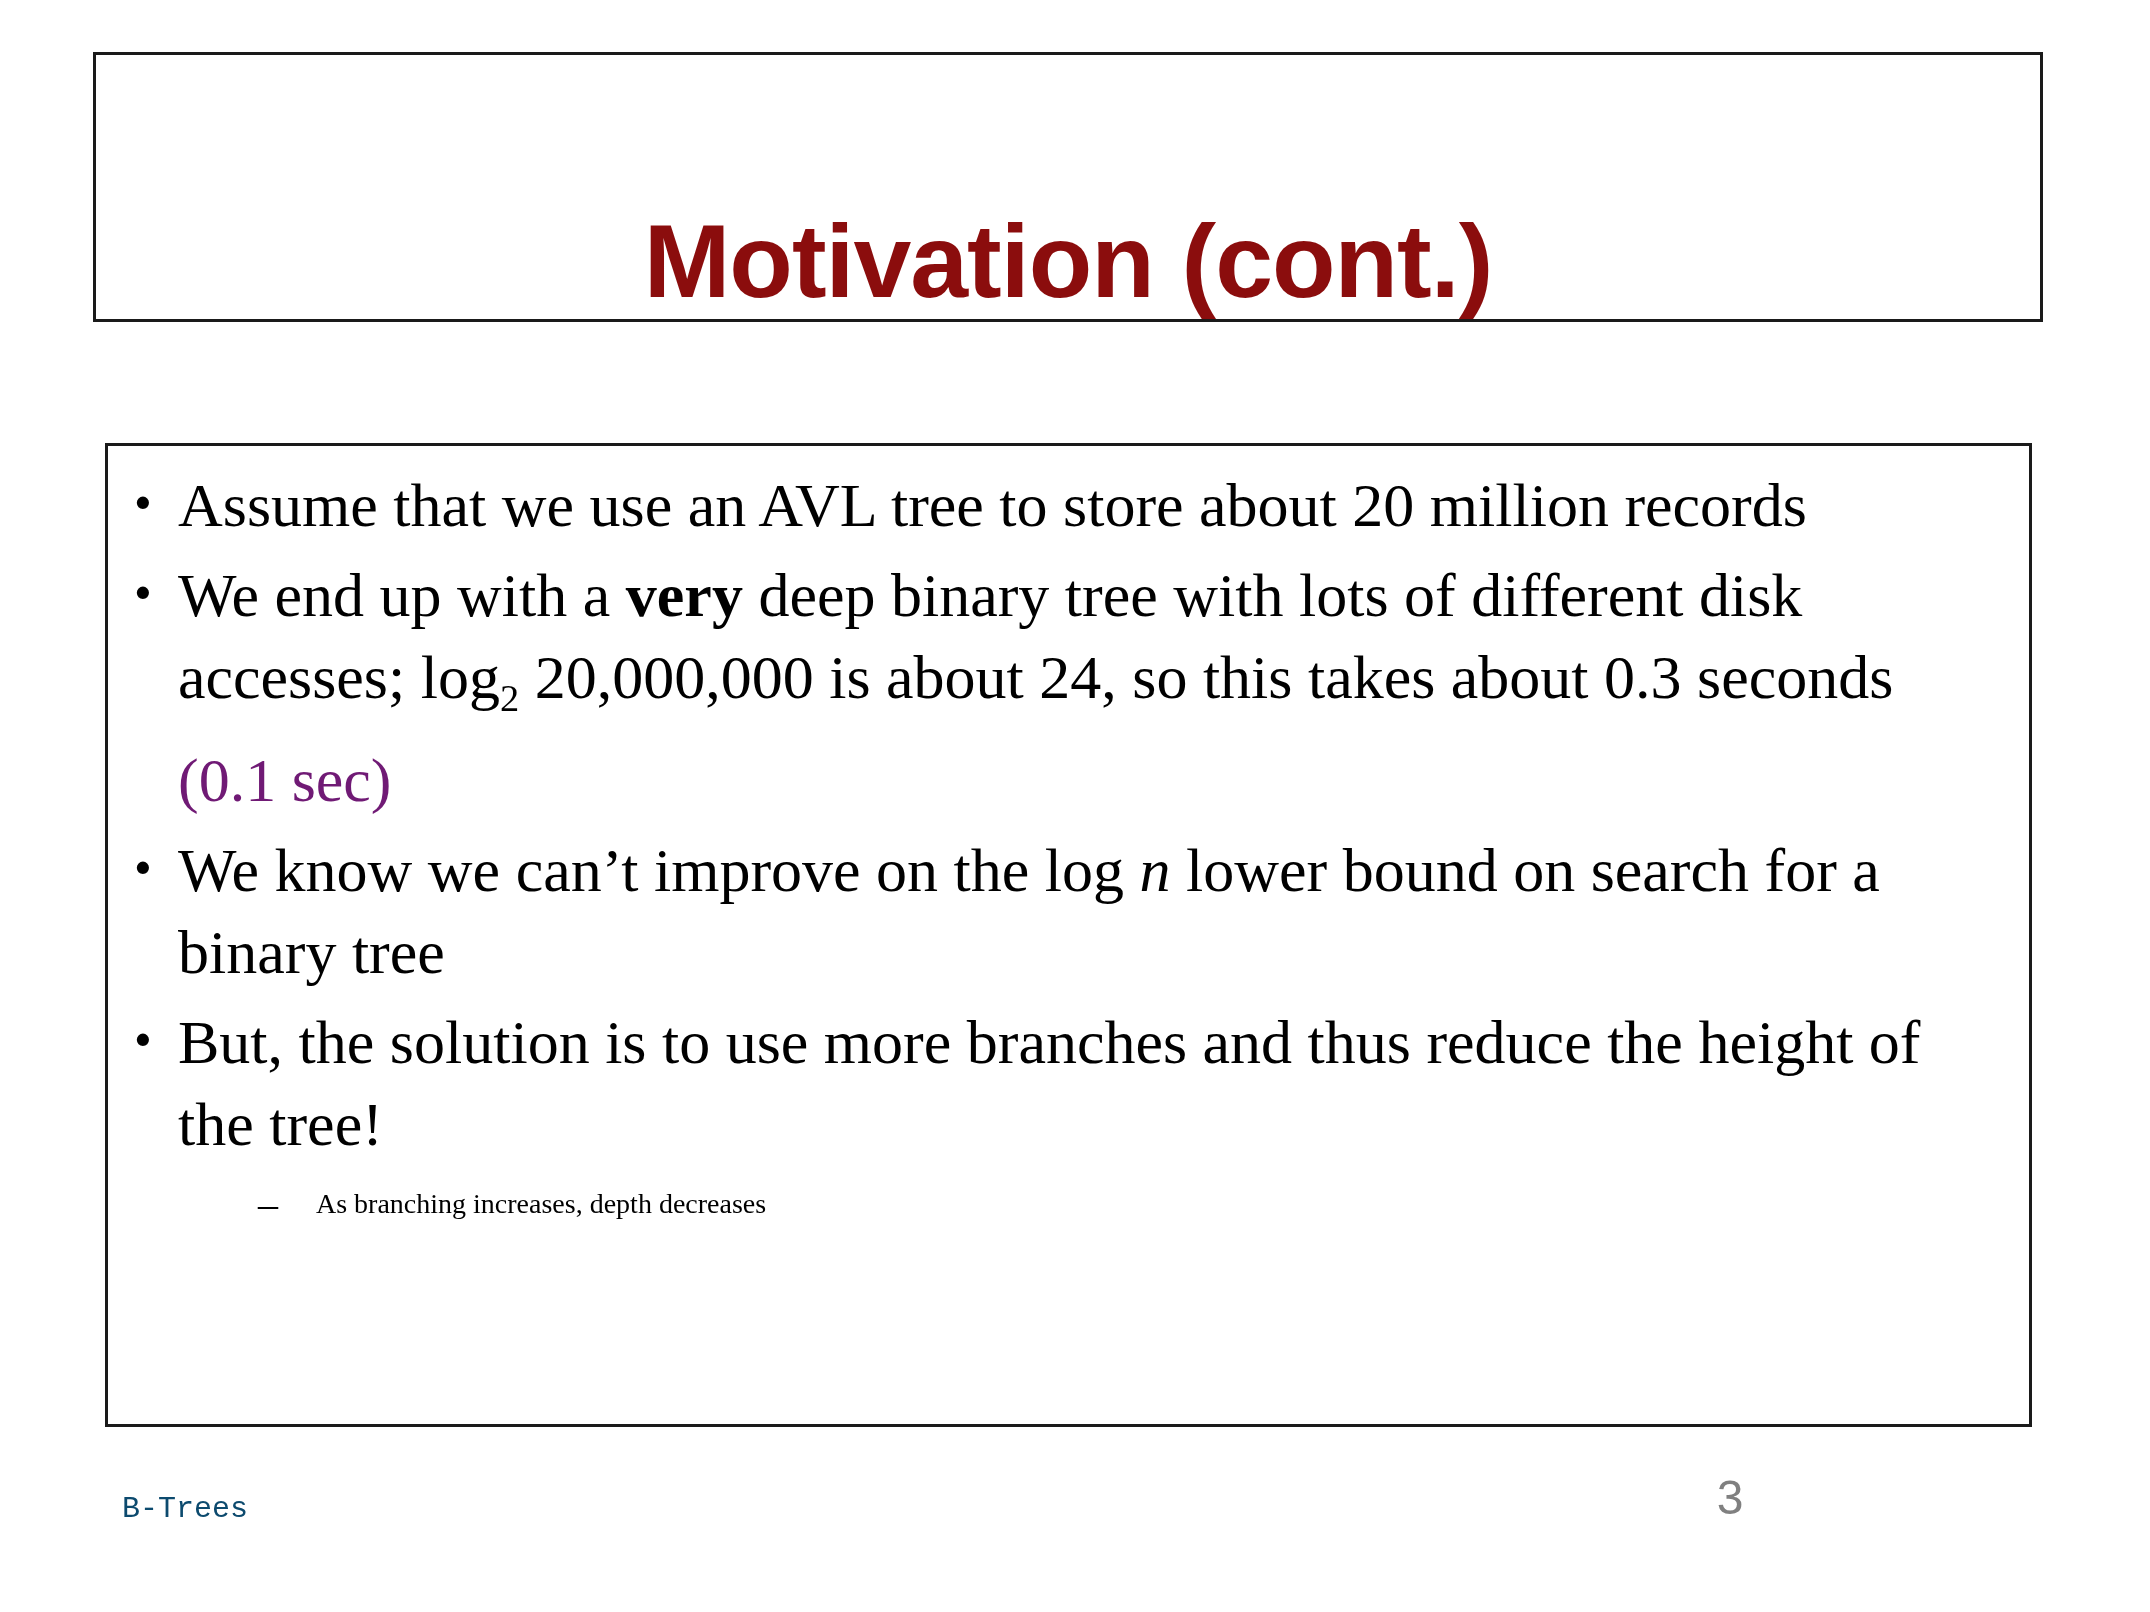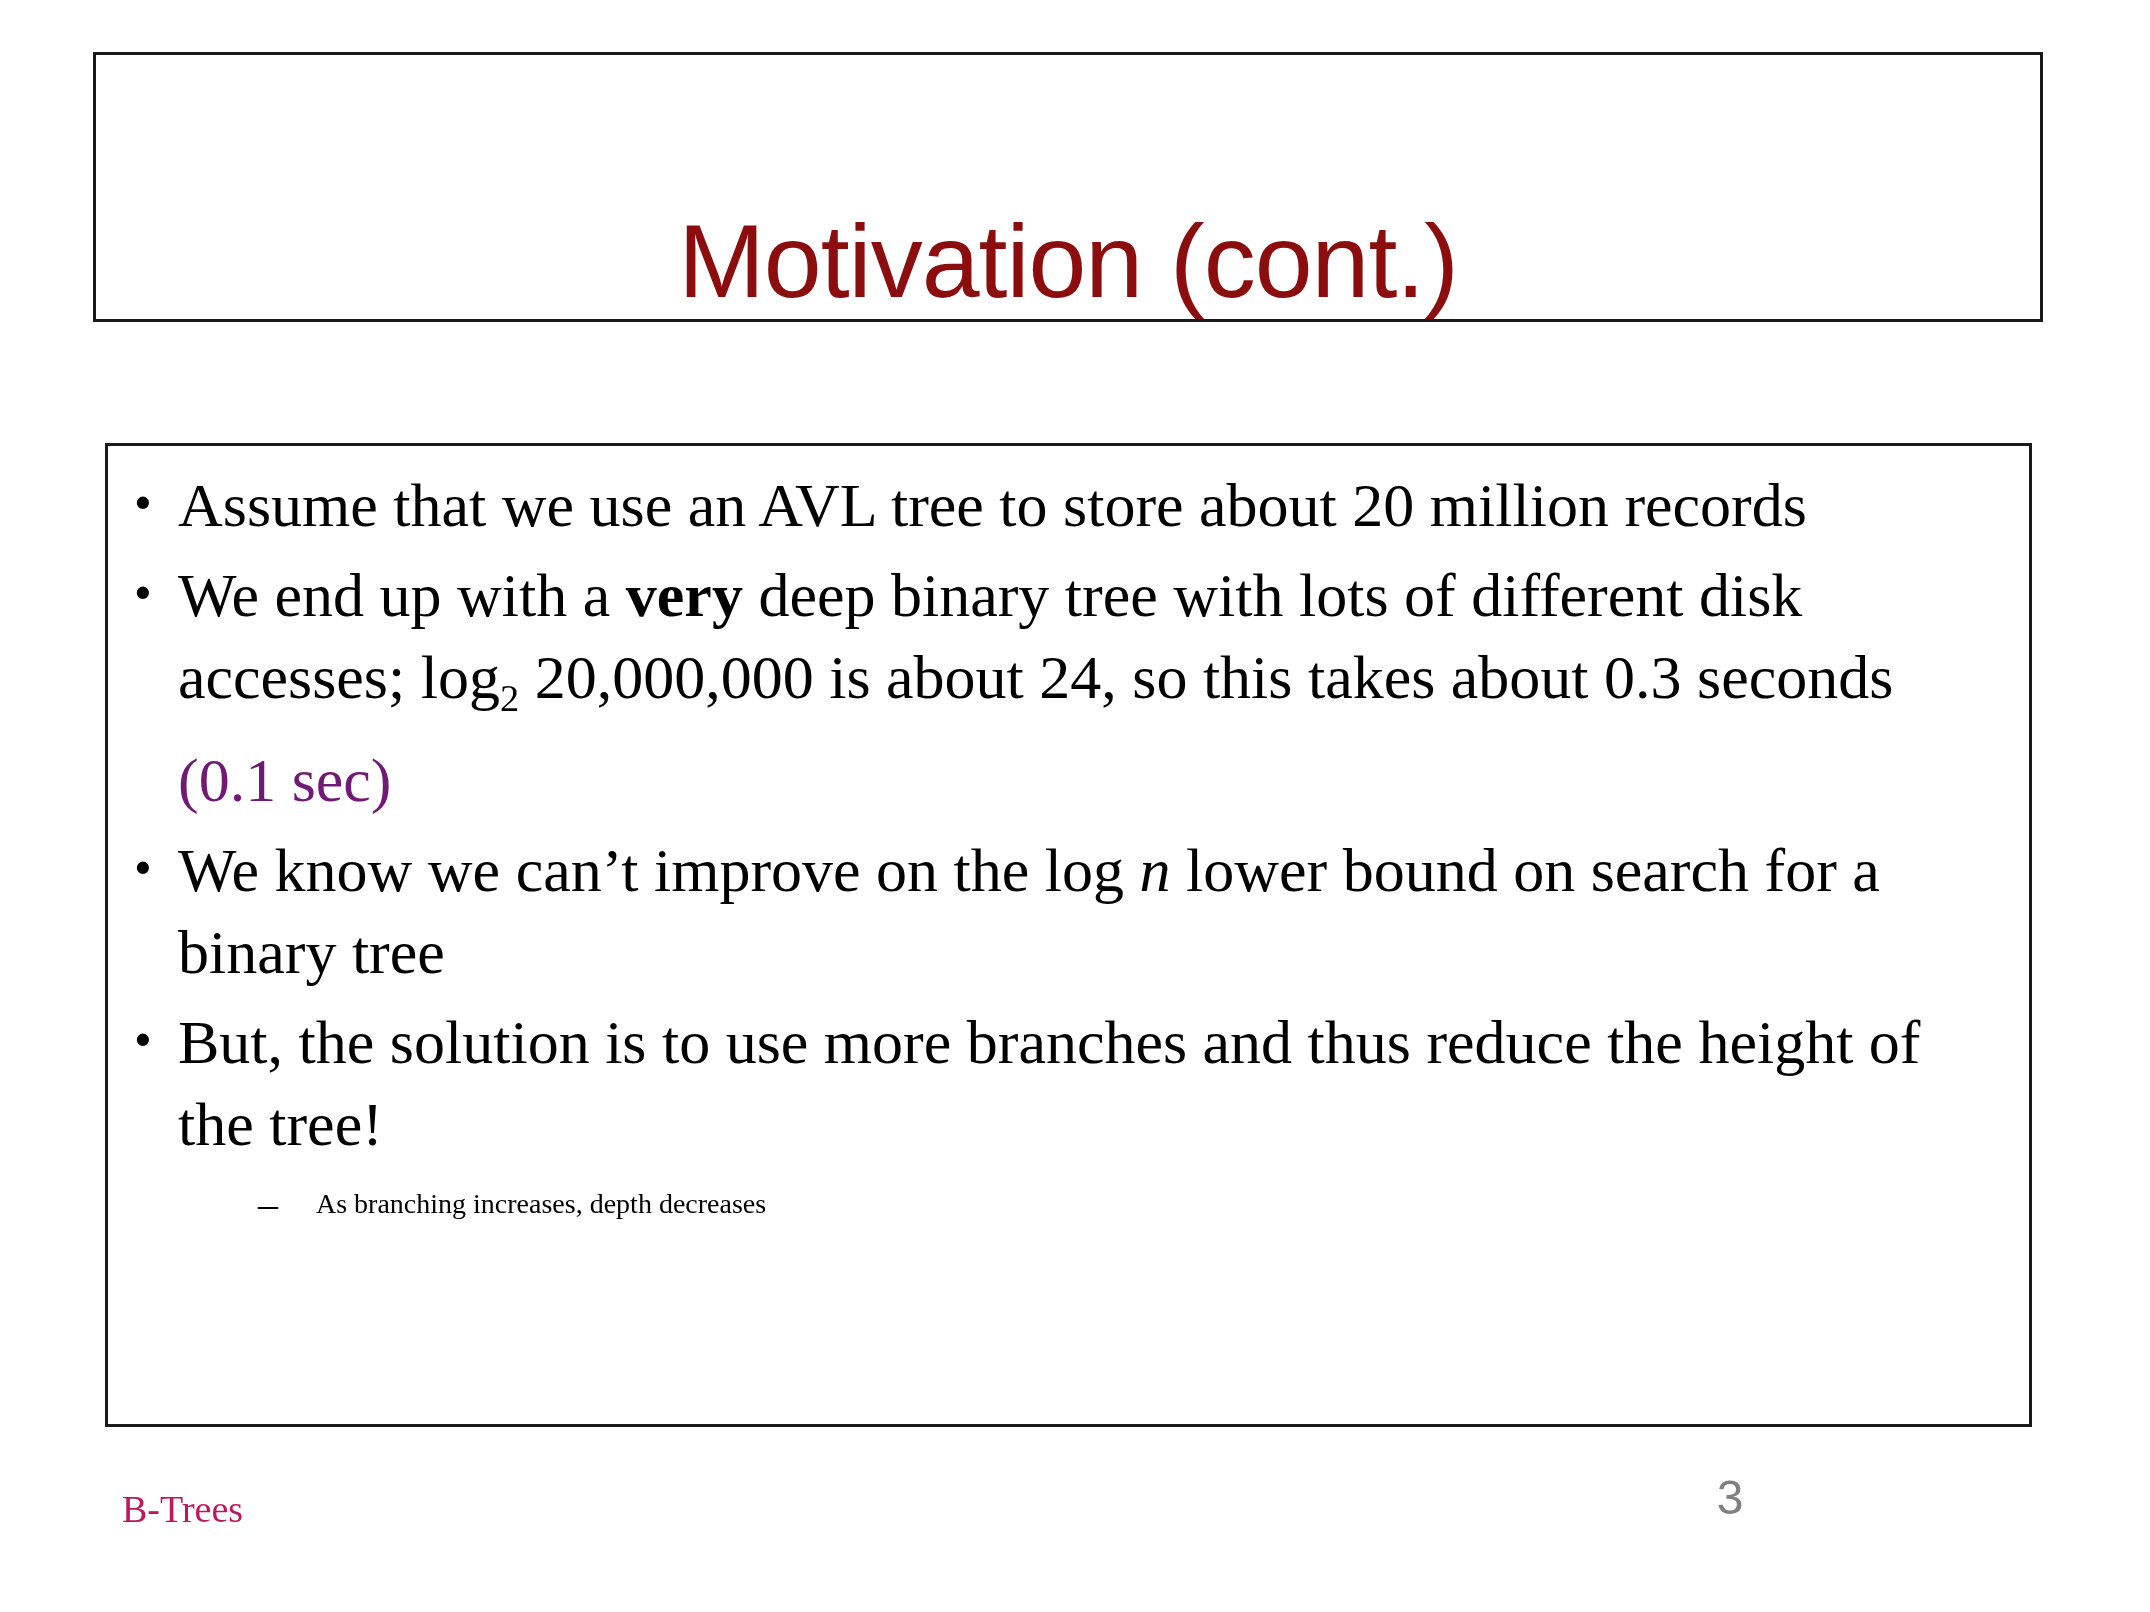--- a/index.html
+++ b/index.html
@@ -27,21 +27,21 @@
     background: #ffffff;
   }
   #slide-title {
     position: absolute;
     left: 0;
     right: 0;
     bottom: 6px;
     text-align: center;
     color: #8b0d0d;
     font-family: "Liberation Sans", "DejaVu Sans", sans-serif;
-    font-weight: normal;
+    font-weight: bold;
     font-size: 104px;
     line-height: 1.0;
     letter-spacing: -1px;
     white-space: nowrap;
   }
 
   
   #content-frame {
     position: absolute;
     left: 105px;
@@ -113,23 +113,23 @@
   .b-strong { font-weight: bold; }
   .b-italic { font-style: italic; }
   .b-accent { color: #701a75; }
   .sub { font-size: 0.62em; vertical-align: -0.34em; }
 
   
   #footer-label {
     position: absolute;
     left: 122px;
     top: 1488px;
-    color: #be185d;
-    font-family: Liberation Serif, serif;
-    font-size: 38px;
+    color: #0c4a6e;
+    font-family: Liberation Mono, monospace;
+    font-size: 30px;
     line-height: 42px;
   }
   #page-number {
     position: absolute;
     left: 1700px;
     top: 1470px;
     width: 60px;
     text-align: center;
     color: #808080;
     font-family: "Liberation Sans", "DejaVu Sans", sans-serif;

